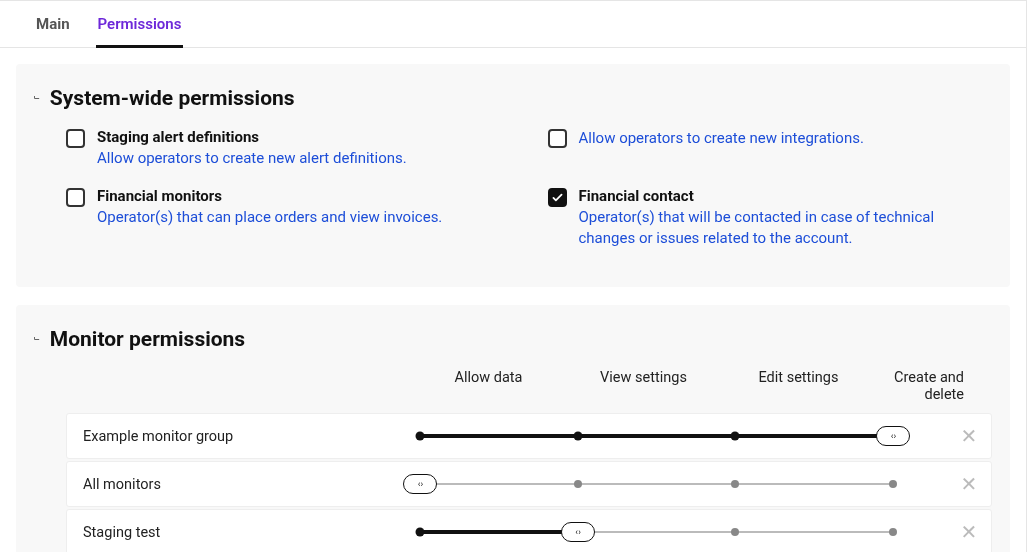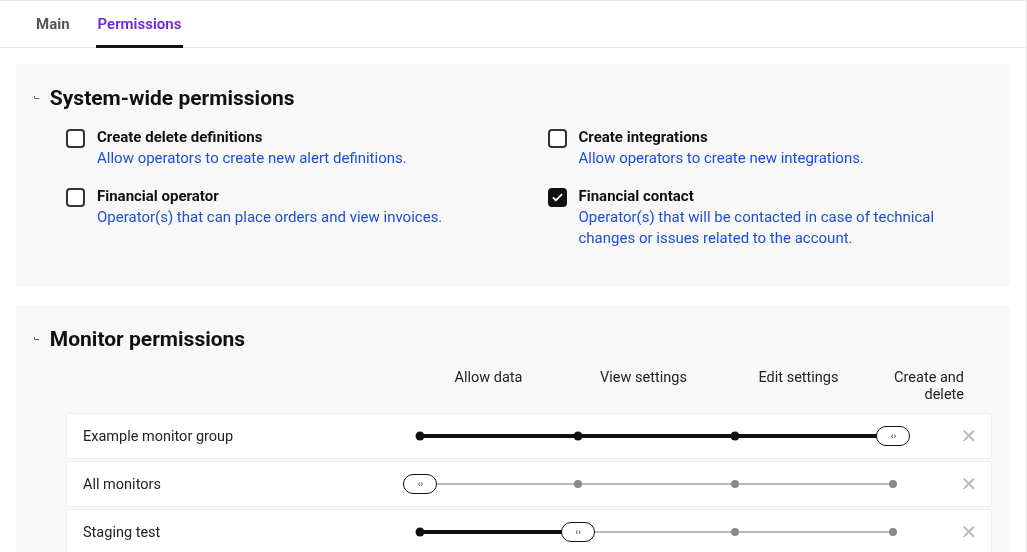--- a/index.html
+++ b/index.html
@@ -193,35 +193,34 @@
 
   <div class="panel">
     <div class="panel-header">
       <span class="toggle">⌐</span>
       <span class="panel-title">System-wide permissions</span>
     </div>
     <div class="perm-grid">
       <div class="perm-item">
         <div class="checkbox"></div>
         <div>
-          <div class="perm-label">Create delete definitions</div>
+          <div class="perm-label">Staging alert definitions</div>
           <div class="perm-desc">Allow operators to create new alert definitions.</div>
         </div>
       </div>
       <div class="perm-item">
         <div class="checkbox"></div>
         <div>
-          <div class="perm-label">Create integrations</div>
           <div class="perm-desc">Allow operators to create new integrations.</div>
         </div>
       </div>
       <div class="perm-item">
         <div class="checkbox"></div>
         <div>
-          <div class="perm-label">Financial operator</div>
+          <div class="perm-label">Financial monitors</div>
           <div class="perm-desc">Operator(s) that can place orders and view invoices.</div>
         </div>
       </div>
       <div class="perm-item">
         <div class="checkbox checked">
           <svg viewBox="0 0 16 16">
               <path d="M3 8.5l3 3 7-7" stroke="#fff" stroke-width="2.2" fill="none" stroke-linecap="round" stroke-linejoin="round"></path>
             </svg>
         </div>
         <div>

